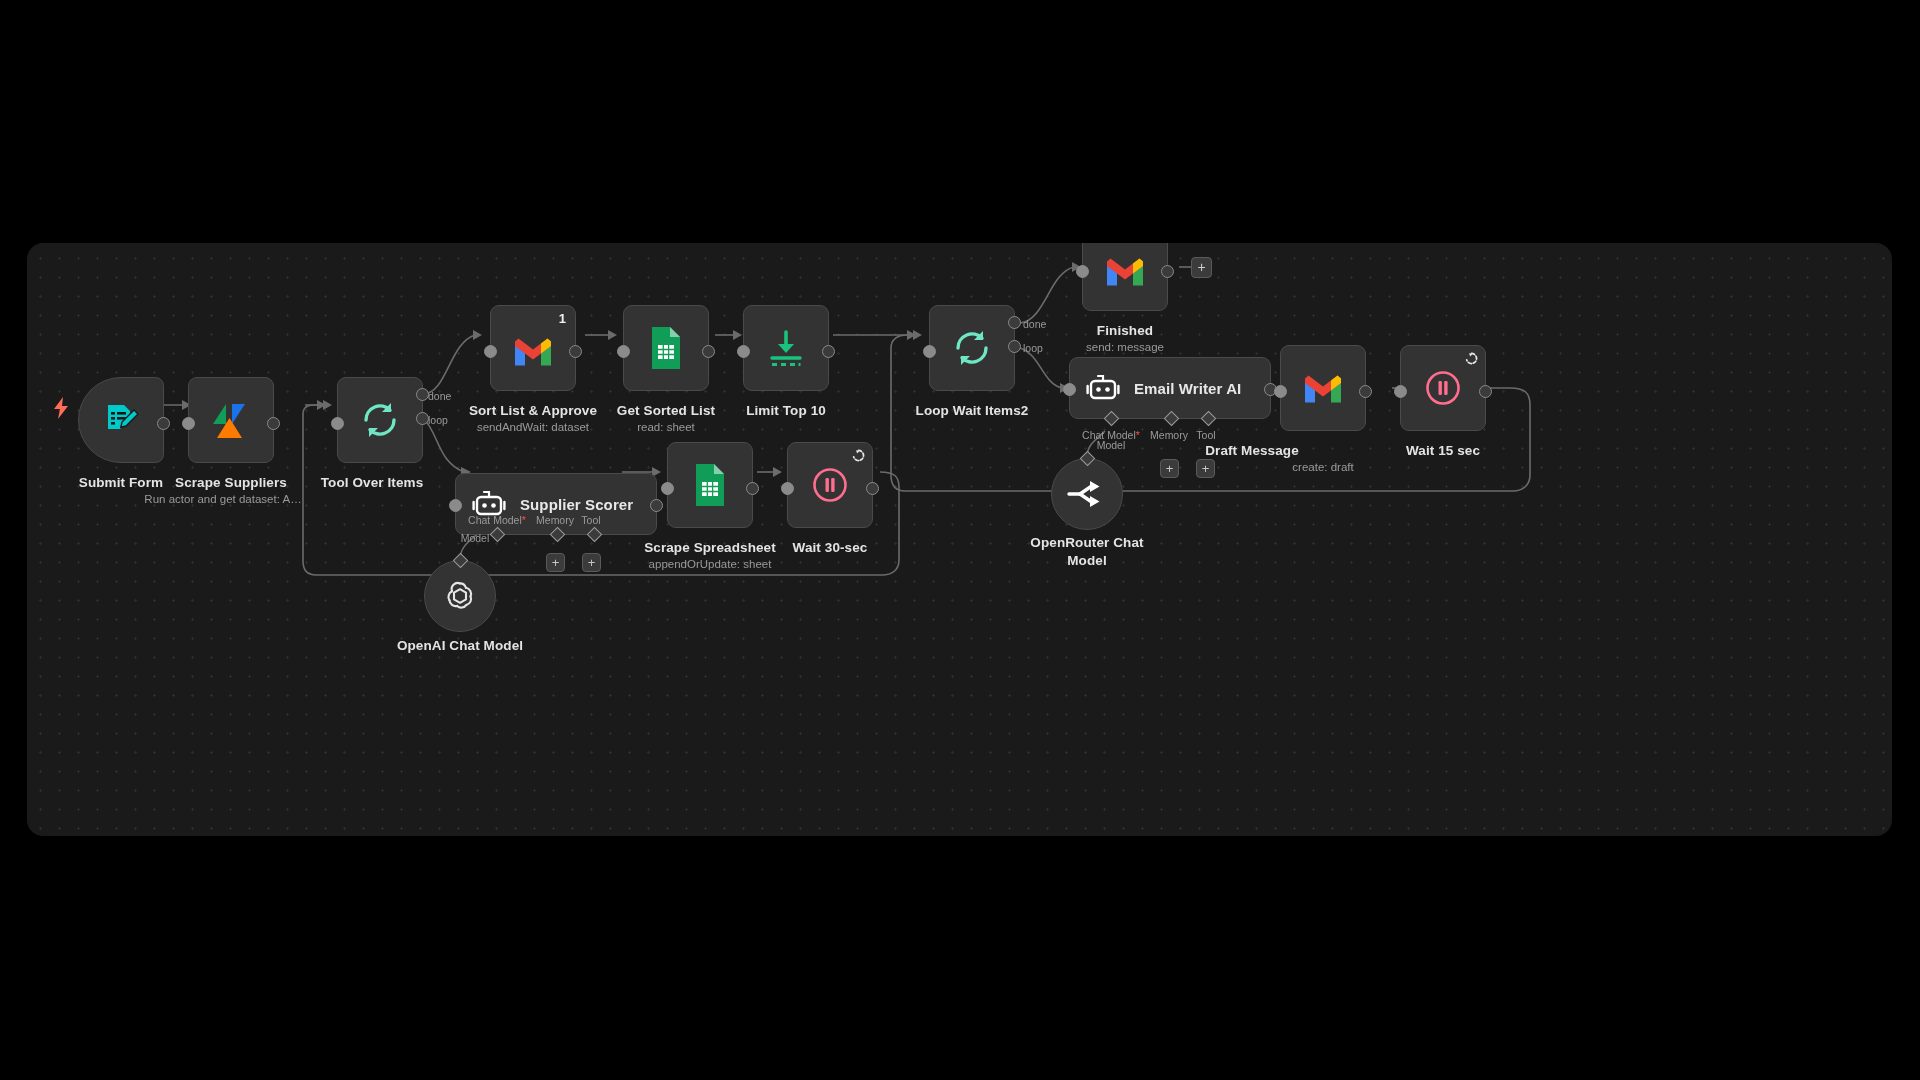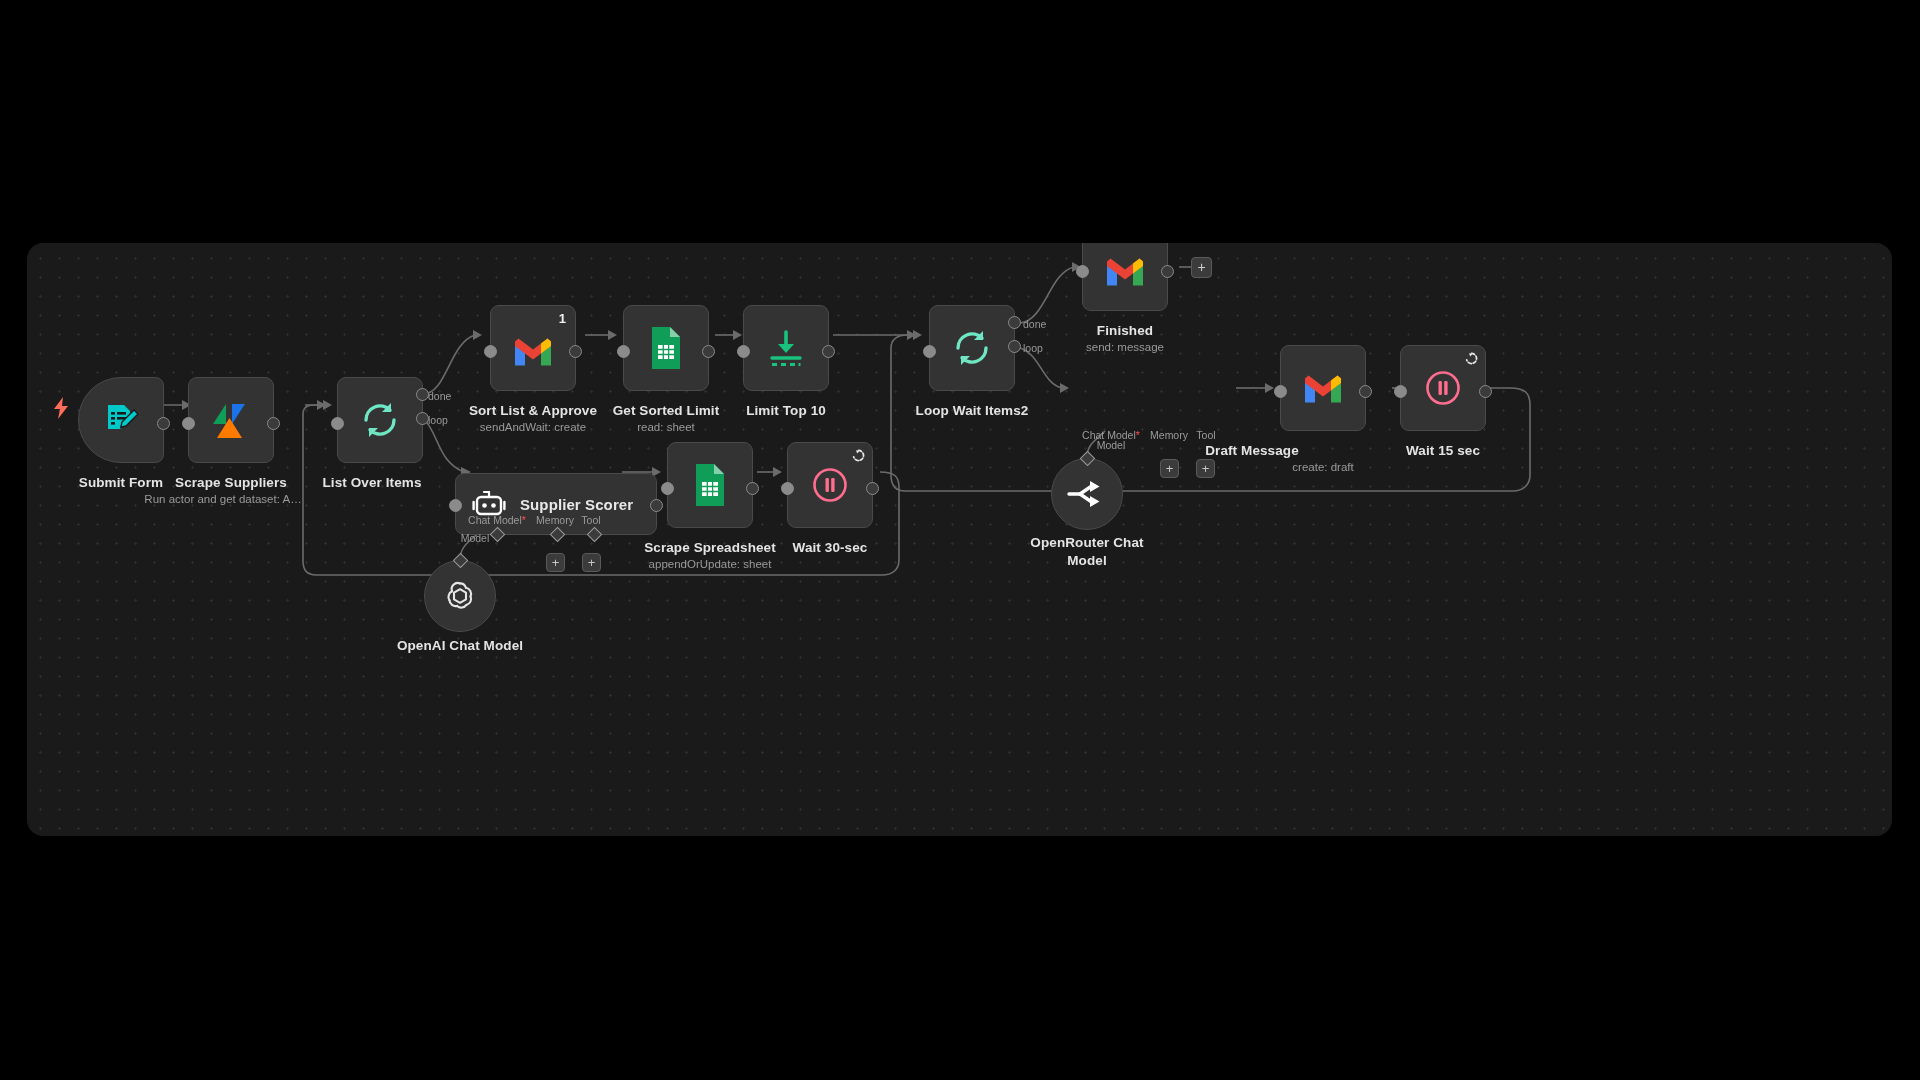--- a/index.html
+++ b/index.html
@@ -158,52 +158,52 @@
           <path d="M33 5 l0 9 l-9 0 Z" fill="#6fe6c4"></path>
           <path d="M11 39 l0 -9 l9 0 Z" fill="#6fe6c4"></path>
         </svg>
       </div>
       <div class="dot filled" style="left:-7px;top:39px;"></div>
       <div class="dot" style="right:-7px;top:10px;"></div>
       <div class="dot" style="right:-7px;top:34px;"></div>
     </div>
     <div class="portlabel" style="left:401px;top:147px;transform:none;">done</div>
     <div class="portlabel" style="left:401px;top:171px;transform:none;">loop</div>
-    <div class="caption" style="left:345px;top:232px;">List Over Items</div>
+    <div class="caption" style="left:345px;top:232px;">Tool Over Items</div>
 
     <div class="node sq" style="left:463px;top:62px;">
       <div class="runbadge">1</div>
       <div class="glyph" style="top:54%;">
         <svg width="44" height="33" viewBox="0 0 44 33">
           <path d="M2 4 L2 30 L9 30 L9 13 L22 23 L35 13 L35 30 L42 30 L42 4 L35 4 L22 14 L9 4 Z" fill="#ffffff" opacity="0"></path>
           <path d="M4 31 L4 10 L14 17.5 L14 31 Z" fill="#4285f4"></path>
           <path d="M30 31 L30 17.5 L40 10 L40 31 Z" fill="#34a853"></path>
           <path d="M4 7 L4 11.5 L22 25 L40 11.5 L40 7 L36.5 4 L22 15 L7.5 4 Z" fill="#ea4335"></path>
           <path d="M36.5 4 L40 7 L40 11.5 L30 19 L30 9 Z" fill="#fbbc04"></path>
         </svg>
       </div>
       <div class="dot filled" style="left:-7px;top:39px;"></div>
       <div class="dot" style="right:-7px;top:39px;"></div>
     </div>
     <div class="caption" style="left:506px;top:160px;">Sort List &amp; Approve</div>
-    <div class="subcaption" style="left:506px;top:178px;">sendAndWait: create</div>
+    <div class="subcaption" style="left:506px;top:178px;">sendAndWait: dataset</div>
 
     <div class="node sq" style="left:596px;top:62px;">
       <div class="glyph">
         <svg width="36" height="46" viewBox="0 0 36 46">
           <path d="M4 2 h18 l10 10 v32 h-28 Z" fill="#0f9d58"></path>
           <path d="M22 2 l10 10 h-10 Z" fill="#87ceac"></path>
           <rect x="10" y="20" width="16" height="14" fill="#ffffff"></rect>
           <path d="M10 24.5 h16 M10 29.5 h16 M15.3 20 v14 M20.6 20 v14" stroke="#0f9d58" stroke-width="1.3"></path>
         </svg>
       </div>
       <div class="dot filled" style="left:-7px;top:39px;"></div>
       <div class="dot" style="right:-7px;top:39px;"></div>
     </div>
-    <div class="caption" style="left:639px;top:160px;">Get Sorted Limit</div>
+    <div class="caption" style="left:639px;top:160px;">Get Sorted List</div>
     <div class="subcaption" style="left:639px;top:178px;text-align:right;">read: sheet</div>
 
     <div class="node sq" style="left:716px;top:62px;">
       <div class="glyph">
         <svg width="44" height="42" viewBox="0 0 44 42">
           <path d="M22 5 L22 20" stroke="#19c37d" stroke-width="3.6" stroke-linecap="round"></path>
           <path d="M14 17 L22 26 L30 17 Z" fill="#19c37d"></path>
           <path d="M8 31 L36 31" stroke="#19c37d" stroke-width="3.4" stroke-linecap="round"></path>
           <path d="M8 37.5 h5 M17 37.5 h5 M26 37.5 h5 M34.5 37.5 h2" stroke="#19c37d" stroke-width="3.2" stroke-linecap="butt"></path>
         </svg>
@@ -240,20 +240,38 @@
           <path d="M36.5 4 L40 7 L40 11.5 L30 19 L30 9 Z" fill="#fbbc04"></path>
         </svg>
       </div>
       <div class="dot filled" style="left:-7px;top:39px;"></div>
       <div class="dot" style="right:-7px;top:39px;"></div>
     </div>
     <div class="plus-end" style="left:1164px;top:14px;">+</div>
     <div class="caption" style="left:1098px;top:80px;">Finished</div>
     <div class="subcaption" style="left:1098px;top:98px;">send: message</div>
 
+    <div class="node agent" style="left:1042px;top:114px;">
+      <div class="glyph">
+        <svg width="34" height="32" viewBox="0 0 34 32">
+          <rect x="5" y="9" width="24" height="17" rx="4" fill="none" stroke="#ffffff" stroke-width="2.4"></rect>
+          <circle cx="12.5" cy="17.5" r="2.3" fill="#ffffff"></circle>
+          <circle cx="21.5" cy="17.5" r="2.3" fill="#ffffff"></circle>
+          <path d="M17 9 L17 4 L12 4" fill="none" stroke="#ffffff" stroke-width="2.2" stroke-linecap="round"></path>
+          <path d="M1.6 14 L1.6 21 M32.4 14 L32.4 21" stroke="#ffffff" stroke-width="2.4" stroke-linecap="round"></path>
+        </svg>
+      </div>
+      <div class="agent-title">Email Writer AI</div>
+      <div class="dot filled" style="left:-7px;top:25px;"></div>
+      <div class="dot" style="right:-7px;top:25px;"></div>
+
+      <div class="diamond" style="left:36px;bottom:-6px;"></div>
+      <div class="diamond" style="left:96px;bottom:-6px;"></div>
+      <div class="diamond" style="left:133px;bottom:-6px;"></div>
+    </div>
     <div class="portlabel" style="left:1084px;top:186px;"><span>Chat Model</span><span class="req">*</span></div>
     <div class="portlabel" style="left:1084px;top:196px;">Model</div>
     <div class="portlabel" style="left:1142px;top:186px;">Memory</div>
     <div class="portlabel" style="left:1179px;top:186px;">Tool</div>
     <div class="plusbox" style="left:1133px;top:216px;">+</div>
     <div class="plusbox" style="left:1169px;top:216px;">+</div>
 
     <div class="node circ" style="left:1024px;top:215px;">
       <div class="glyph">
         <svg width="42" height="30" viewBox="0 0 42 30">

